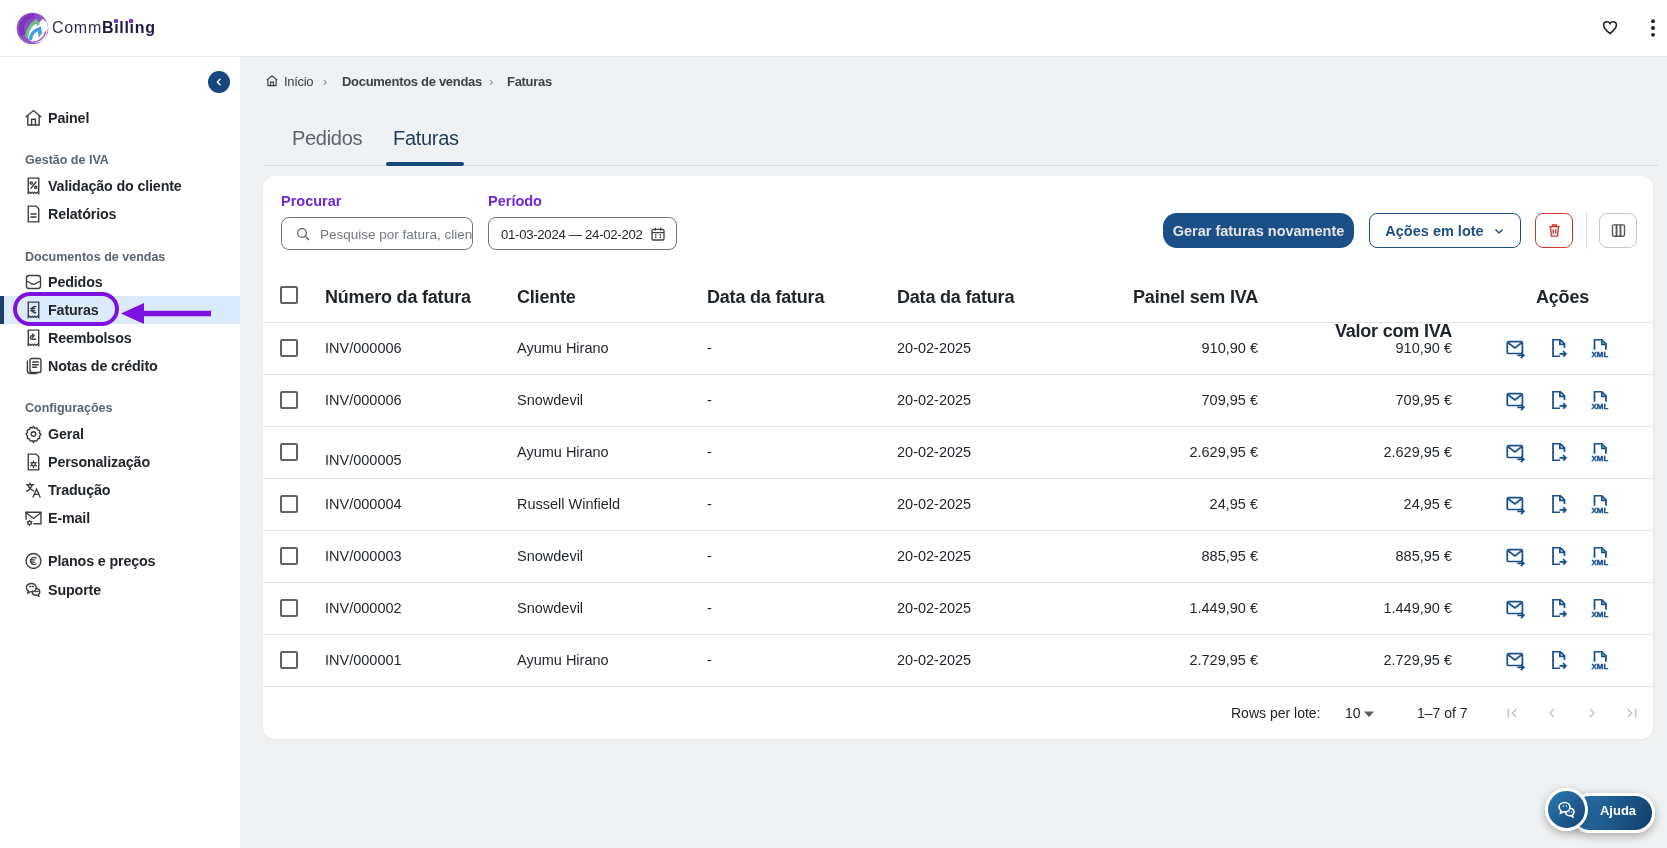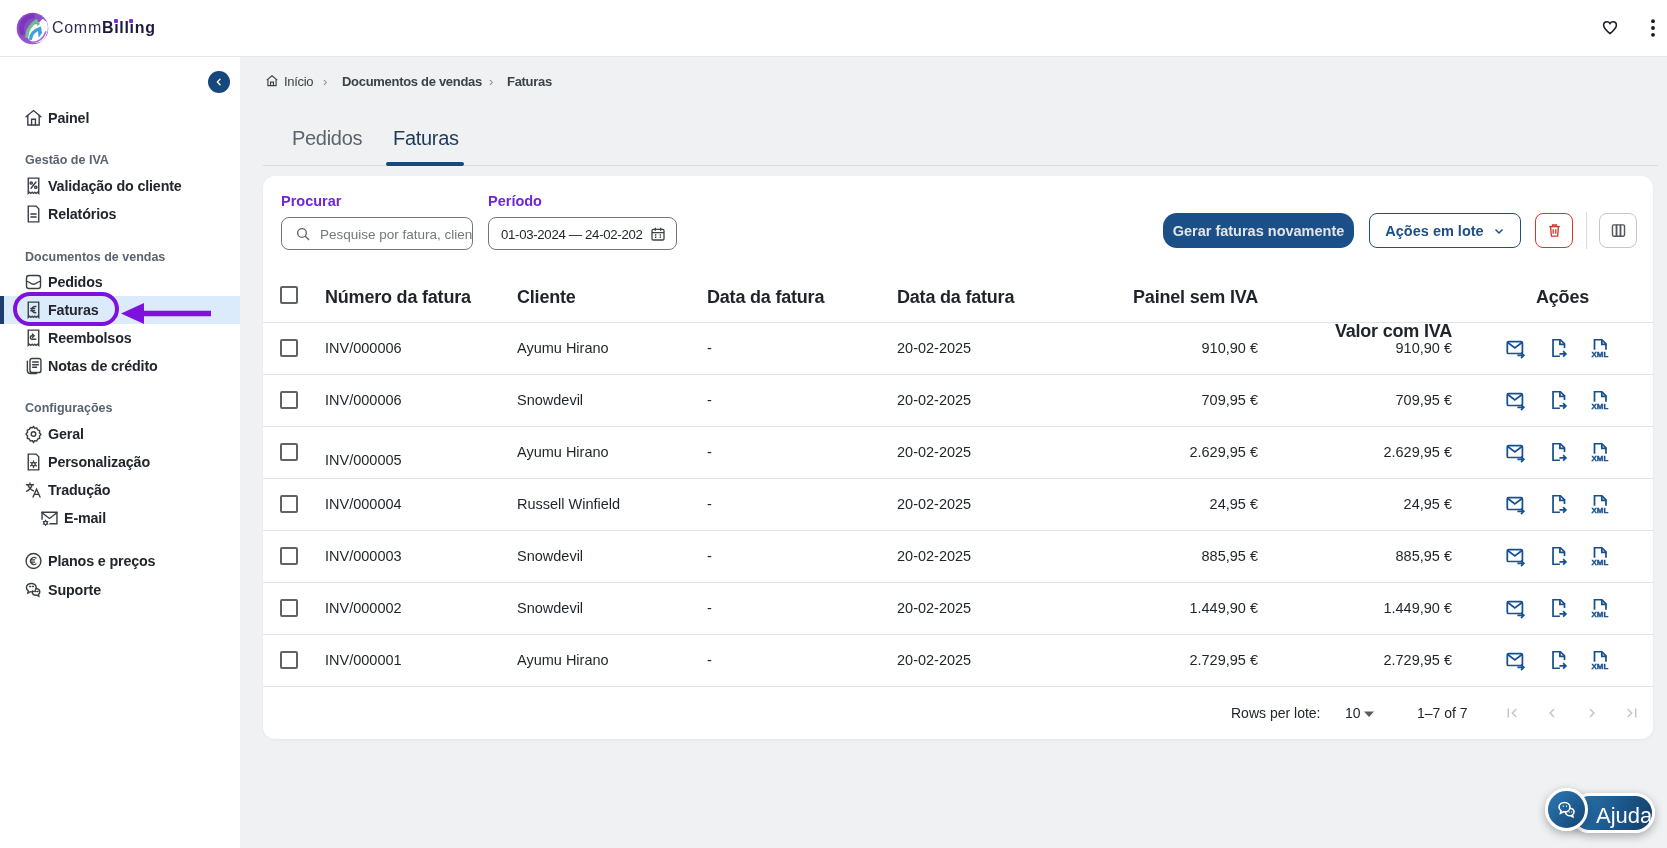--- a/index.html
+++ b/index.html
@@ -445,21 +445,21 @@
         </svg>
         <div class="tx">Personalização</div>
       </div>
     <div class="navitem" style="top:419px;">
         <svg class="ic" viewBox="0 0 24 24" fill="none" stroke="#3a3f45" stroke-width="1.6" stroke-linecap="round">
           <path d="M4 6h8M8 4v2M10.5 6c-1 3.4-3.4 6-6.5 7.5M5.5 6c1 3 3.5 5.6 6.5 7"></path>
           <path d="M11.5 20l4-9 4 9M12.9 17h5.2"></path>
         </svg>
         <div class="tx">Tradução</div>
       </div>
-    <div class="navitem" style="top:447px;margin-left:16px;">
+    <div class="navitem" style="top:447px;">
         <svg class="ic" viewBox="0 0 24 24" fill="none" stroke="#3a3f45" stroke-width="1.6" stroke-linecap="round">
           <path d="M3.5 5.5h17v13h-8"></path>
           <path d="M3.5 5.5v8"></path>
           <path d="M3.5 6l8.5 6.5L20.5 6"></path>
           <circle cx="7.5" cy="17.5" r="2" stroke-width="1.5"></circle>
           <path d="M7.5 14.4v1M7.5 19.6v1M4.8 16l.9.5M9.3 18.5l.9.5M4.8 19l.9-.5M9.3 16.5l.9-.5" stroke-width="1.2"></path>
         </svg>
         <div class="tx">E-mail</div>
       </div>
     <div class="navitem" style="top:490px;">
@@ -484,21 +484,21 @@
         <path d="M14.5 5.5 8 12l6.5 6.5"></path>
       </svg>
   </div>
 
   <div id="purplerect"></div>
   <svg style="position:absolute; left:118px; top:301px; z-index:6;" width="95" height="25" viewBox="0 0 95 25">
     <path d="M 3 12.5 L 26 2 L 26 9.8 L 93 9.8 L 93 15.2 L 26 15.2 L 26 23 Z" fill="#7d12de"></path>
   </svg>
 
   <div style="position:absolute; left:1570px; top:793px; width:85px; height:40px; border-radius:20px; background:linear-gradient(115deg,#2a76b2,#113e69); border:3px solid #fff; box-shadow:0 3px 10px rgba(0,0,0,0.3); z-index:7;"></div>
-  <div style="position:absolute; left:1596px; top:803px; width:44px; text-align:center; font-size:22px; color:#fff; z-index:9;">Ajuda</div>
+  <div style="position:absolute; left:1596px; top:803px; width:44px; text-align:center; font-size:13px; color:#fff; z-index:9;font-weight:bold;">Ajuda</div>
   <div style="position:absolute; left:1545px; top:788px; width:43px; height:43px; border-radius:50%; background:linear-gradient(135deg,#2d7ab6,#134471); border:3px solid #fff; box-shadow:0 3px 10px rgba(0,0,0,0.3); z-index:8; display:flex; align-items:center; justify-content:center;">
     <svg width="24" height="24" viewBox="0 0 24 24" fill="none" stroke="#fff" stroke-width="1.6">
       <path d="M9.5 4.5c-3 0-5.5 2-5.5 4.6 0 1.5.8 2.8 2 3.6l-.5 2.6 2.8-1.5c.4.1.8.1 1.2.1 3 0 5.5-2 5.5-4.7s-2.5-4.7-5.5-4.7z"></path>
       <path d="M14.8 10.2c2.4.2 4.2 1.8 4.2 3.8 0 1.1-.6 2.1-1.5 2.8l.4 2-2.1-1.1c-.3.1-.6.1-1 .1-2.3 0-4.2-1.6-4.2-3.6 0-.4.1-.8.2-1.1" fill="none"></path>
       <path d="M7.8 8.2h.9M11 8.2h.9" stroke-width="1.5"></path>
       <path d="M13.8 13.9h.8M16.3 13.9h.8" stroke-width="1.5"></path>
     </svg>
   </div>
 
 </div>

